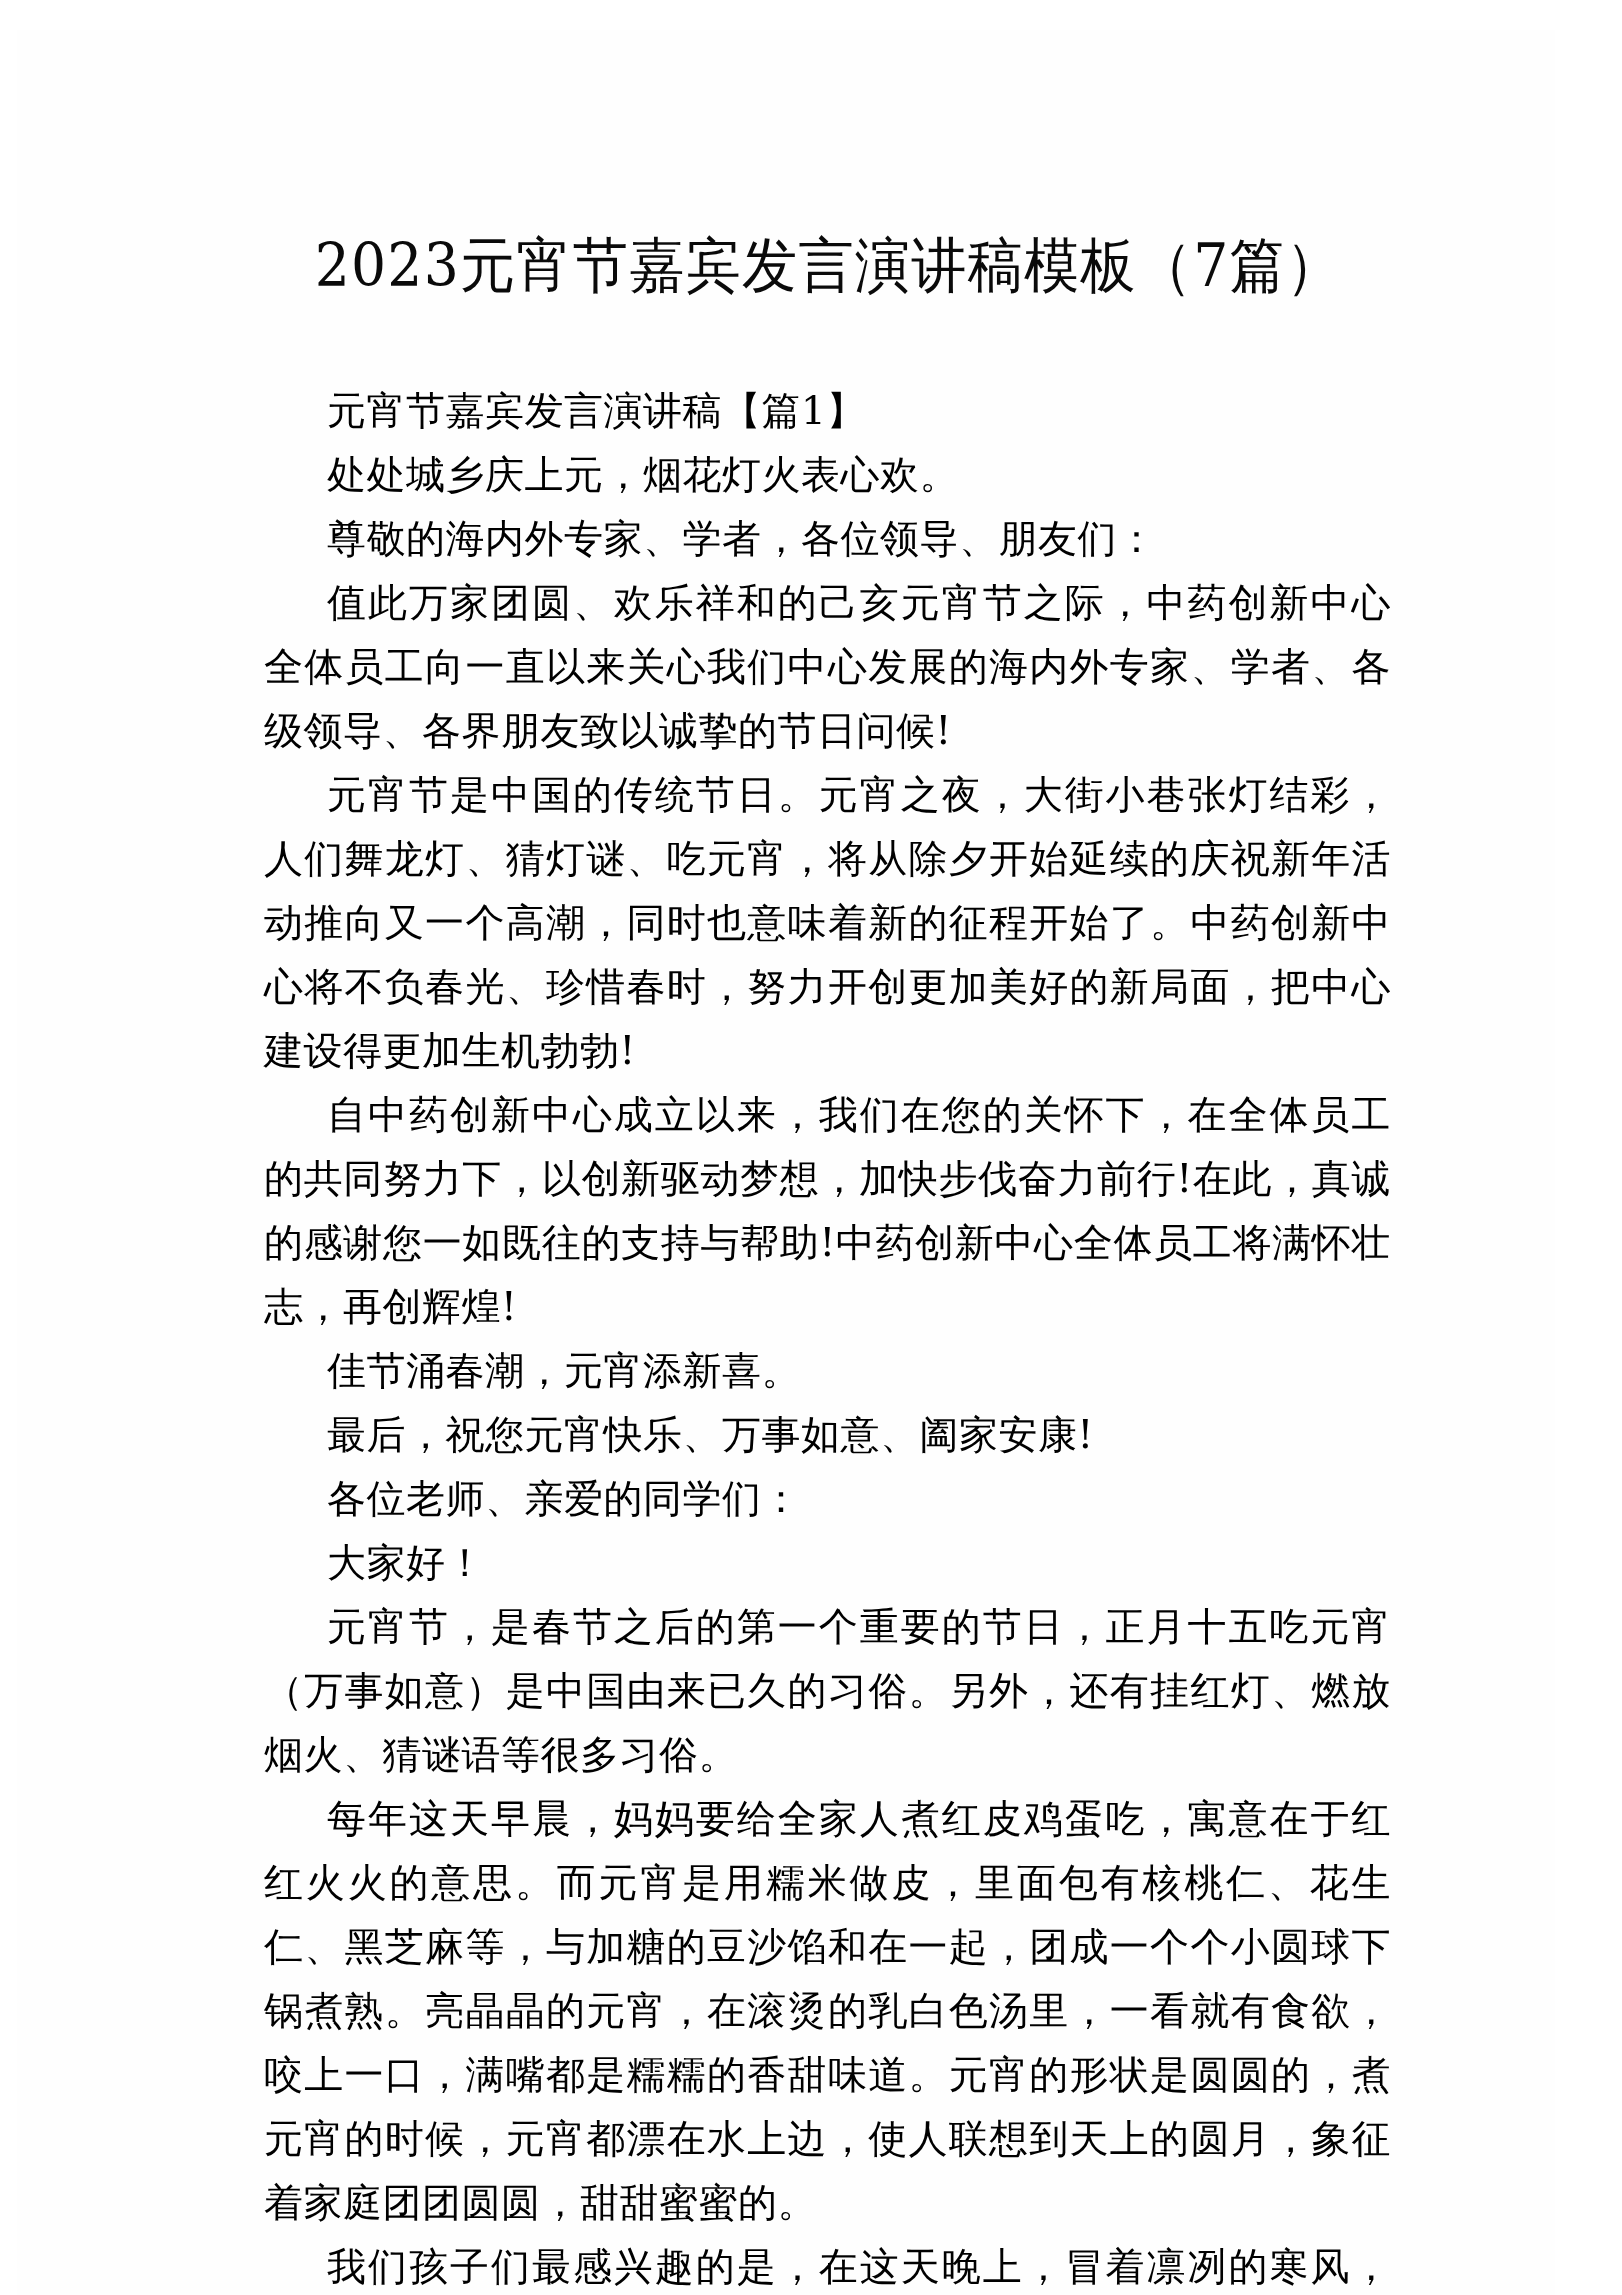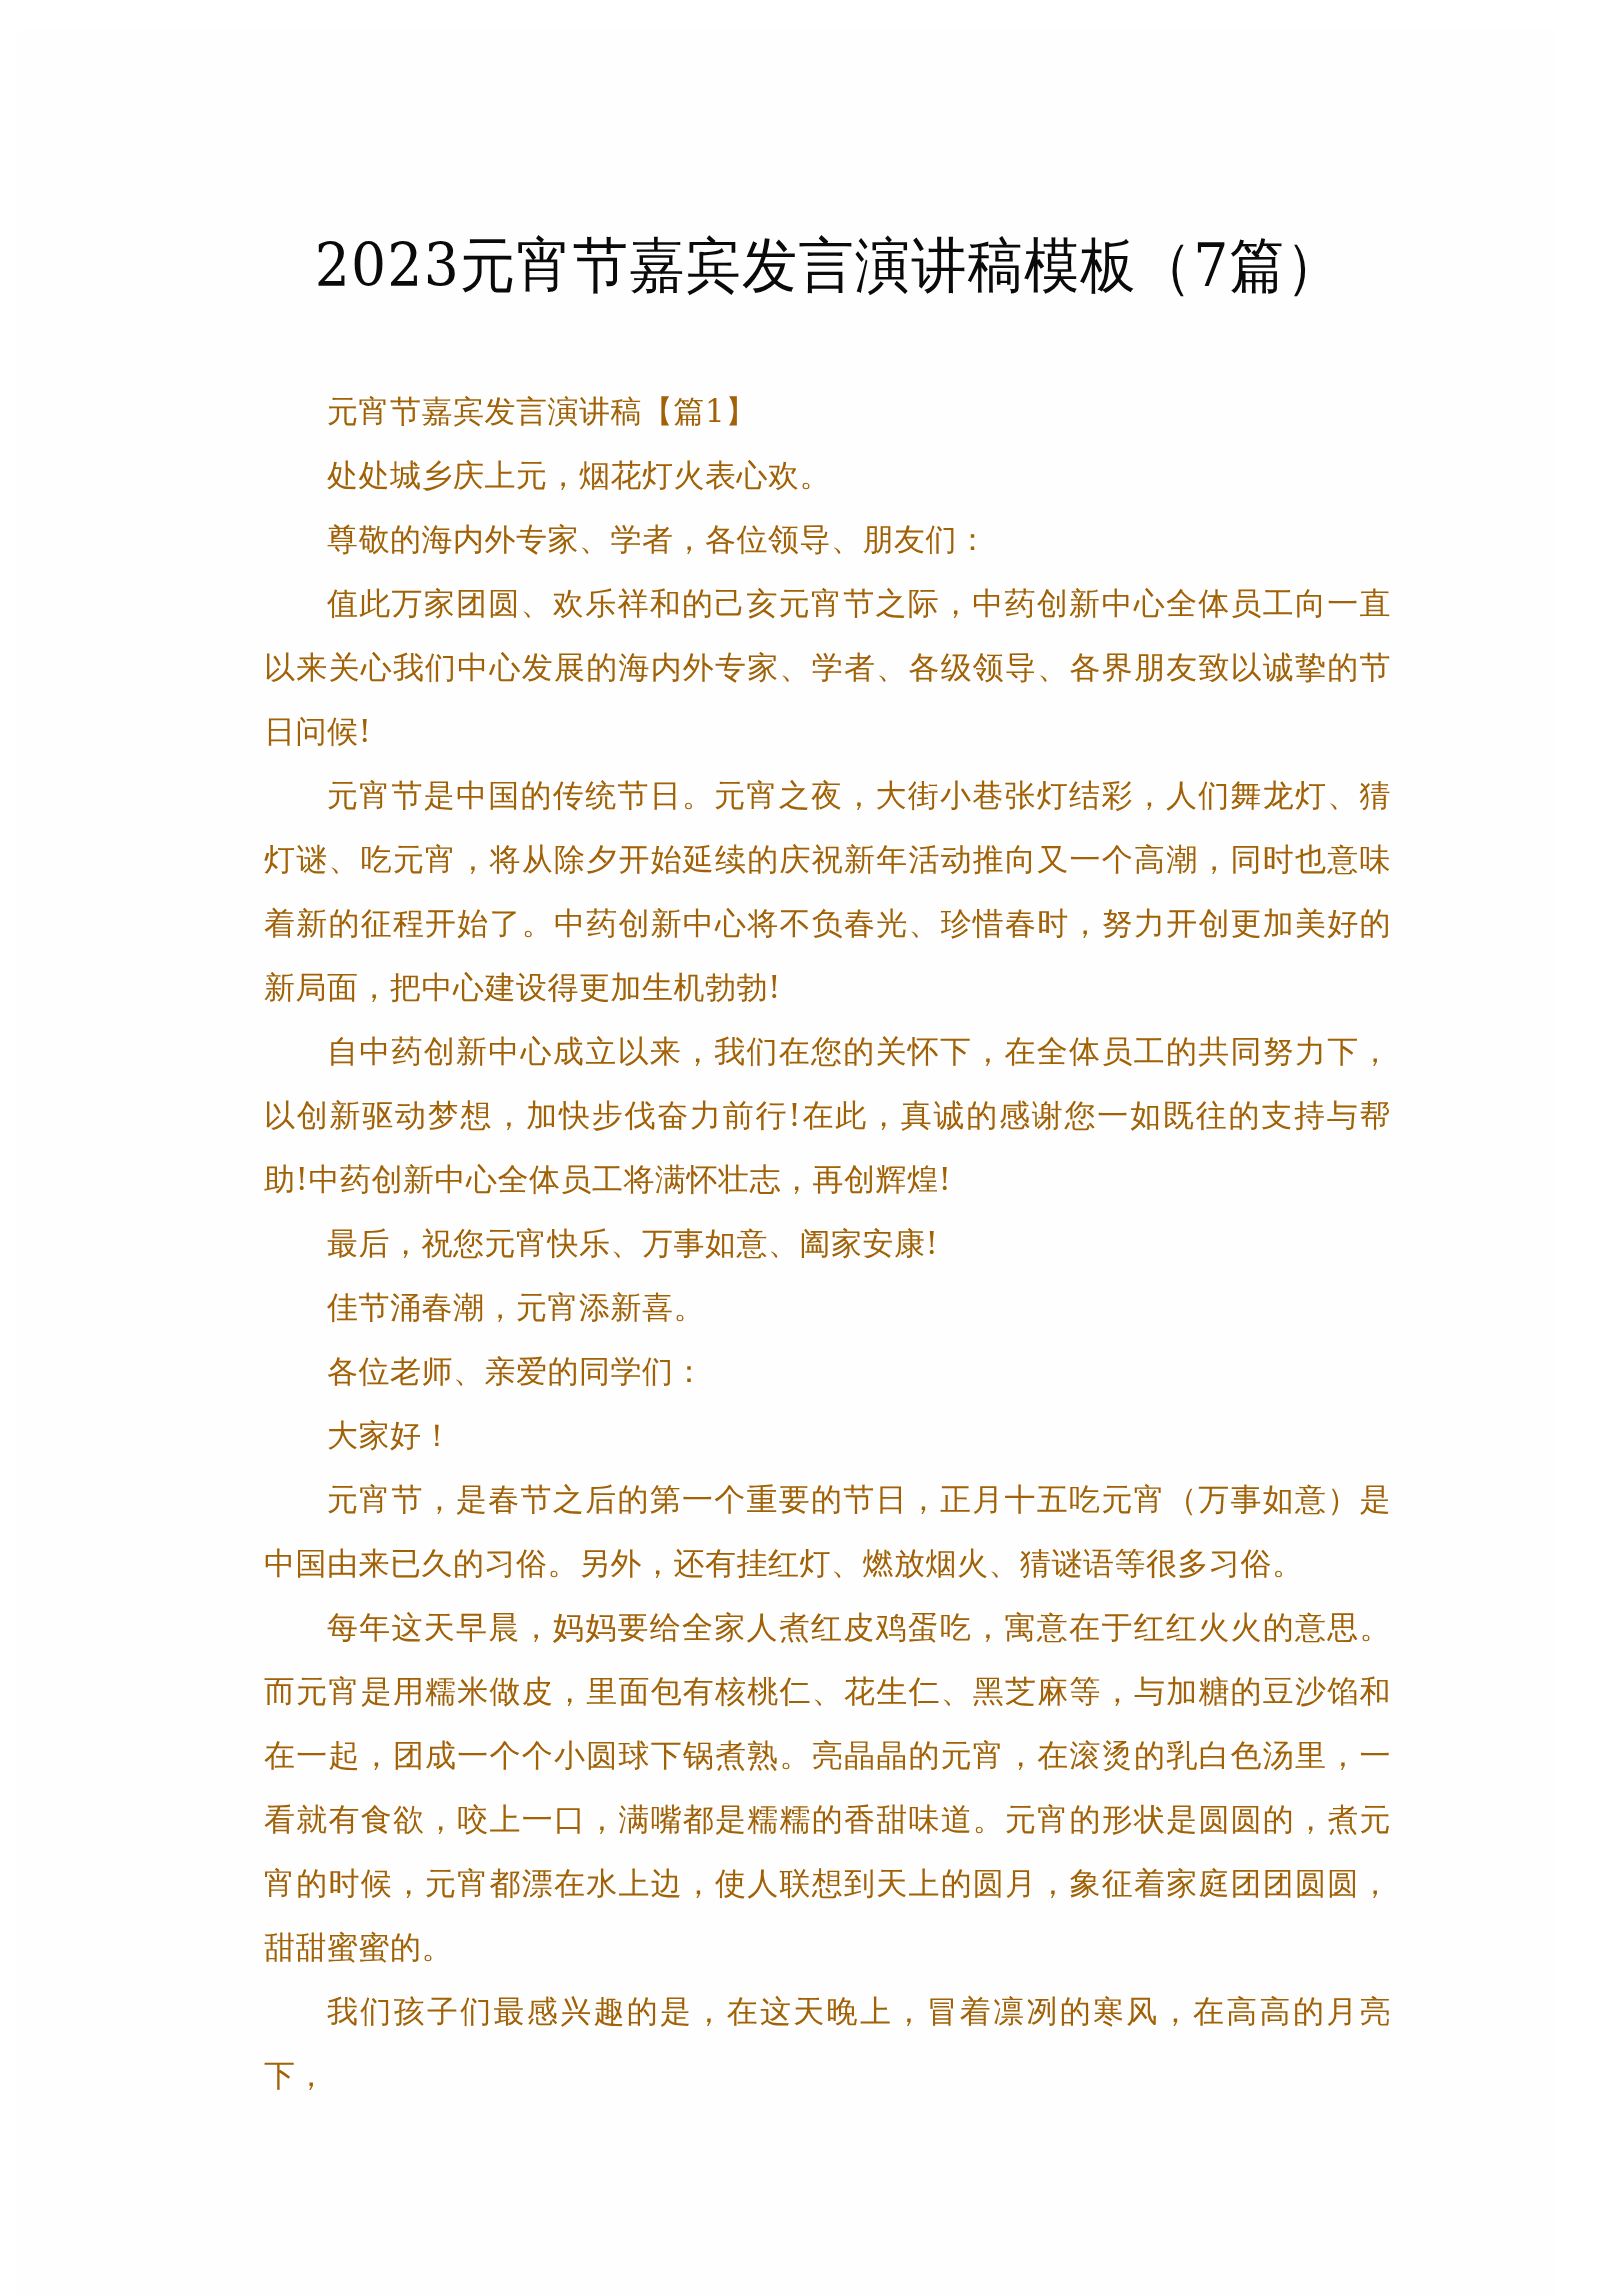--- a/index.html
+++ b/index.html
@@ -40,47 +40,47 @@
       transform-origin: center;
     }
     .body {
       position: absolute;
       left: 247px;
       top: 349px;
       width: 1127px;
     }
     .para {
       margin: 0;
-      font-size: 31px;
+      font-size: 39px;
       line-height: 64px;
       text-align: justify;
       text-indent: 63px;
       word-break: break-all;
       letter-spacing: 0.5px;
-      color: #a16207;
+      color: #000000;
     }
     .para.heading {
       text-indent: 63px;
     }
   </style>
 </head>
 <body>
 
 <div class="page">
   <h1 class="doc-title">2023元宵节嘉宾发言演讲稿模板（7篇）</h1>
 
   <div class="body">
     <p class="para heading">元宵节嘉宾发言演讲稿【篇1】</p>
     <p class="para">处处城乡庆上元，烟花灯火表心欢。</p>
     <p class="para">尊敬的海内外专家、学者，各位领导、朋友们：</p>
     <p class="para">值此万家团圆、欢乐祥和的己亥元宵节之际，中药创新中心全体员工向一直以来关心我们中心发展的海内外专家、学者、各级领导、各界朋友致以诚挚的节日问候!</p>
     <p class="para">元宵节是中国的传统节日。元宵之夜，大街小巷张灯结彩，人们舞龙灯、猜灯谜、吃元宵，将从除夕开始延续的庆祝新年活动推向又一个高潮，同时也意味着新的征程开始了。中药创新中心将不负春光、珍惜春时，努力开创更加美好的新局面，把中心建设得更加生机勃勃!</p>
     <p class="para">自中药创新中心成立以来，我们在您的关怀下，在全体员工的共同努力下，以创新驱动梦想，加快步伐奋力前行!在此，真诚的感谢您一如既往的支持与帮助!中药创新中心全体员工将满怀壮志，再创辉煌!</p>
+    <p class="para">佳节涌春潮，元宵添新喜。</p>
     <p class="para">最后，祝您元宵快乐、万事如意、阖家安康!</p>
-    <p class="para">佳节涌春潮，元宵添新喜。</p>
     <p class="para">各位老师、亲爱的同学们：</p>
     <p class="para">大家好！</p>
     <p class="para">元宵节，是春节之后的第一个重要的节日，正月十五吃元宵（万事如意）是中国由来已久的习俗。另外，还有挂红灯、燃放烟火、猜谜语等很多习俗。</p>
     <p class="para">每年这天早晨，妈妈要给全家人煮红皮鸡蛋吃，寓意在于红红火火的意思。而元宵是用糯米做皮，里面包有核桃仁、花生仁、黑芝麻等，与加糖的豆沙馅和在一起，团成一个个小圆球下锅煮熟。亮晶晶的元宵，在滚烫的乳白色汤里，一看就有食欲，咬上一口，满嘴都是糯糯的香甜味道。元宵的形状是圆圆的，煮元宵的时候，元宵都漂在水上边，使人联想到天上的圆月，象征着家庭团团圆圆，甜甜蜜蜜的。</p>
     <p class="para">我们孩子们最感兴趣的是，在这天晚上，冒着凛冽的寒风，在高高的月亮下，</p>
   </div>
 </div>
 
 
 </body></html>

